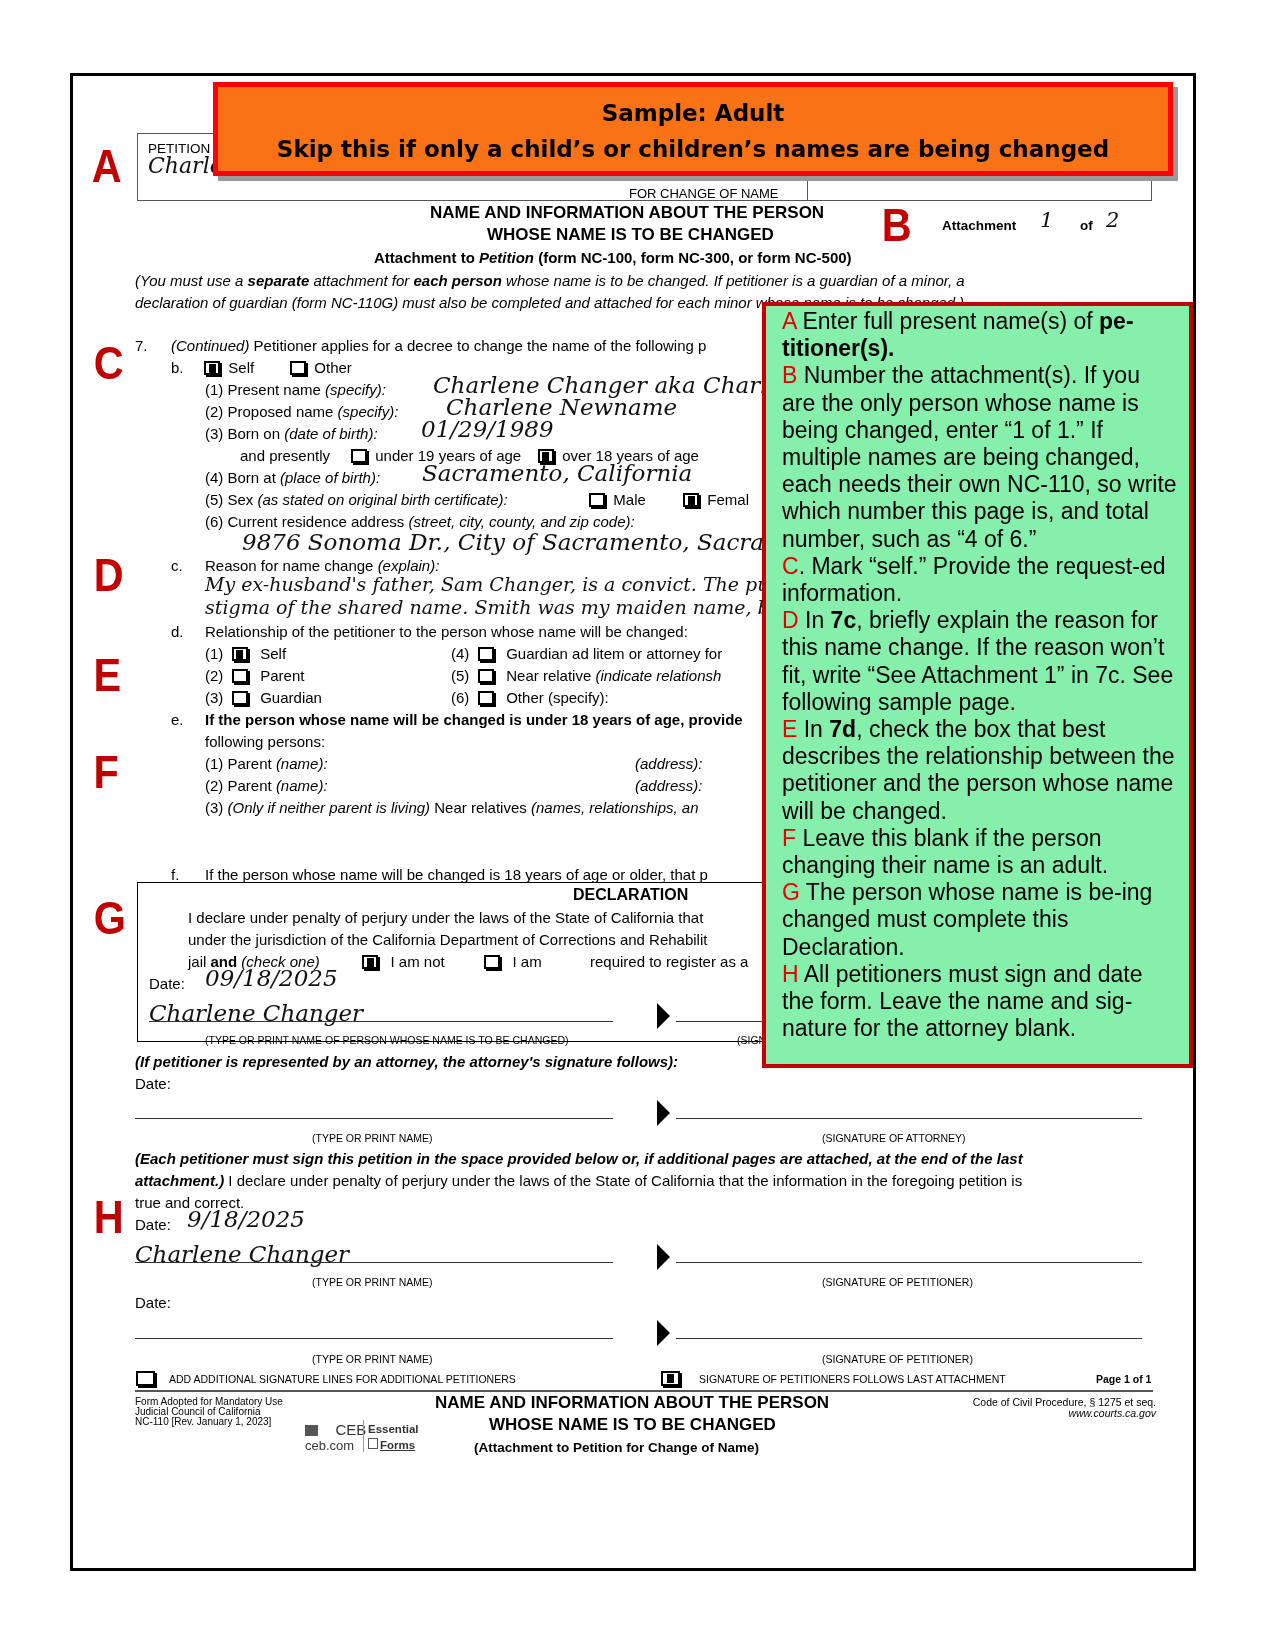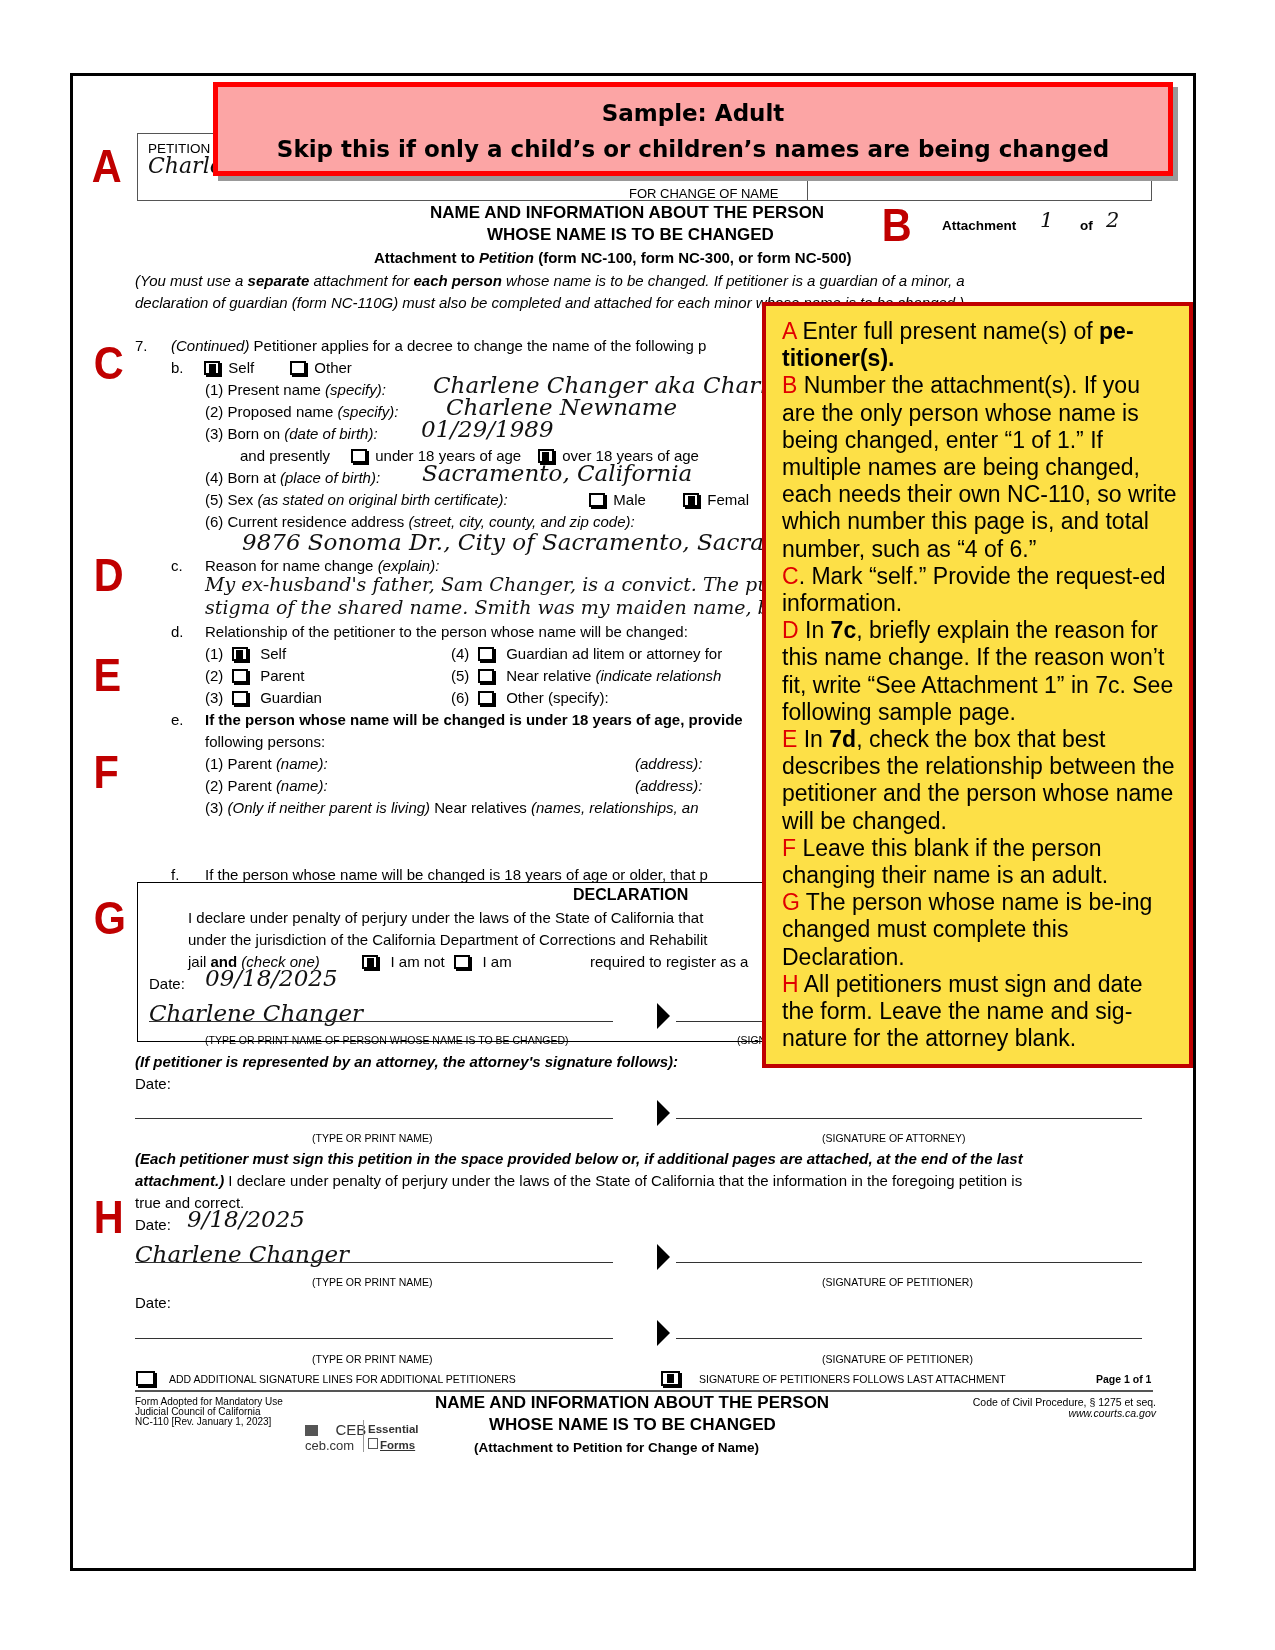--- a/index.html
+++ b/index.html
@@ -10,23 +10,23 @@
   .hw{font-family:"DejaVu Serif",serif;font-style:italic;font-size:21px;white-space:nowrap;color:#111;}
   .big{font-family:"Liberation Sans",sans-serif;font-weight:bold;color:#c00000;font-size:46px;line-height:46px;transform:scaleX(0.9);}
   .cb{display:inline-block;width:16px;height:14px;border:2px solid #000;box-shadow:2px 2px 0 #000;vertical-align:-2px;box-sizing:border-box;background:#fff;}
   .cb.on{background:#fff;}
   .cb.on::after{content:"";display:block;margin:1px auto 0;width:7px;height:9px;background:#000;}
   .i{font-style:italic;}
   .b{font-weight:bold;}
   .line{position:absolute;height:0;border-top:1.5px solid #333;}
   .tri{position:absolute;width:0;height:0;border-top:13px solid transparent;border-bottom:13px solid transparent;border-left:13px solid #000;}
   .cap{font-family:"Liberation Sans",sans-serif;font-size:10.5px;white-space:nowrap;position:absolute;}
-  .yellow{left:213px;top:82px;width:960px;height:94px;background:#fca5a5;border:5px solid #ff0000;box-sizing:border-box;box-shadow:5px 5px 0 #999;text-align:center;}
+  .yellow{left:213px;top:82px;width:960px;height:94px;background:#f97316;border:5px solid #ff0000;box-sizing:border-box;box-shadow:5px 5px 0 #999;text-align:center;}
   .yellow div{font-family:"DejaVu Sans",sans-serif;font-weight:bold;font-size:23px;line-height:36px;}
-  .callout{left:762px;top:302px;width:431px;height:766px;border:4px solid #c00000;box-sizing:border-box;background:#fde047;padding:12px 10px 0 16px;}
+  .callout{left:762px;top:302px;width:431px;height:766px;border:4px solid #c00000;box-sizing:border-box;background:#86efac;padding:2px 10px 0 16px;}
   .callout p{margin:0;font-family:"Liberation Sans",sans-serif;font-size:23px;line-height:27.2px;color:#000;}
   .callout .L{color:#e00000;font-weight:normal;}
 </style>
 </head>
 <body>
 
 <div class="abs frame"></div>
 
 <div class="abs" style="left:137px;top:133px;width:1015px;height:68px;border:1px solid #555;box-sizing:border-box;"></div>
 <div class="abs" style="left:807px;top:176px;width:0;height:25px;border-left:1px solid #555;"></div>
@@ -79,21 +79,21 @@
 <div class="abs hw" style="left:433px;top:372px;font-size:23px;">Charlene Changer aka Charlen</div>
 
 <div class="abs f" style="left:205px;top:403px;"><span>(2)  Proposed name </span><span class="i">(specify):</span></div>
 <div class="abs hw" style="left:446px;top:394px;font-size:23px;">Charlene Newname</div>
 
 <div class="abs f" style="left:205px;top:425px;"><span>(3)  Born on </span><span class="i">(date of birth):</span></div>
 <div class="abs hw" style="left:421px;top:416px;font-size:23px;">01/29/1989</div>
 
 <div class="abs f" style="left:240px;top:447px;">
   <span>and presently</span>&nbsp;&nbsp;&nbsp;&nbsp;
-  <span class="cb"></span>&nbsp;&nbsp;<span>under 18 years of age</span>&nbsp;&nbsp;&nbsp;
+  <span class="cb"></span>&nbsp;&nbsp;<span>under 19 years of age</span>&nbsp;&nbsp;&nbsp;
   <span class="cb on"></span>&nbsp;&nbsp;<span>over 18 years of age</span>
 </div>
 
 <div class="abs f" style="left:205px;top:469px;"><span>(4)  Born at </span><span class="i">(place of birth):</span></div>
 <div class="abs hw" style="left:422px;top:460px;font-size:23px;">Sacramento, California</div>
 
 <div class="abs f" style="left:205px;top:491px;"><span>(5)  Sex </span><span class="i">(as stated on original birth certificate):</span></div>
 <div class="abs f" style="left:589px;top:491px;">
   <span class="cb"></span>&nbsp;&nbsp;<span>Male</span>
 </div>
@@ -132,21 +132,21 @@
 <div class="abs f" style="left:205px;top:866px;">If the person whose name will be changed is 18 years of age or older, that p</div>
 
 <div class="abs" style="left:137px;top:882px;width:640px;height:160px;border:1.5px solid #000;border-right:none;box-sizing:border-box;"></div>
 <div class="abs f b" style="left:573px;top:886px;font-size:16px;">DECLARATION</div>
 <div class="abs f" style="left:188px;top:909px;">I declare under penalty of perjury under the laws of the State of California that</div>
 <div class="abs f" style="left:188px;top:931px;">under the jurisdiction of the California Department of Corrections and Rehabilit</div>
 <div class="abs f" style="left:188px;top:953px;">
   <span>jail </span><b>and</b><span class="i"> (check one)</span>
 </div>
 <div class="abs f" style="left:362px;top:953px;"><span class="cb on"></span>&nbsp;&nbsp;&nbsp;<span>I am not</span></div>
-<div class="abs f" style="left:454px;top:953px;"><span class="cb"></span>&nbsp;&nbsp;&nbsp;<span>I am</span></div>
+<div class="abs f" style="left:484px;top:953px;"><span class="cb"></span>&nbsp;&nbsp;&nbsp;<span>I am</span></div>
 <div class="abs f" style="left:590px;top:953px;">required to register as a</div>
 <div class="abs f" style="left:149px;top:975px;">Date:</div>
 <div class="abs hw" style="left:205px;top:965px;font-size:23px;">09/18/2025</div>
 <div class="abs hw" style="left:149px;top:1000px;font-size:23px;">Charlene Changer</div>
 <div class="line" style="left:149px;top:1021px;width:464px;"></div>
 <div class="tri" style="left:657px;top:1003px;"></div>
 <div class="line" style="left:676px;top:1021px;width:90px;"></div>
 <div class="cap" style="left:205px;top:1034px;">(TYPE OR PRINT NAME OF PERSON WHOSE NAME IS TO BE CHANGED)</div>
 <div class="cap" style="left:737px;top:1034px;">(SIGN</div>
 

